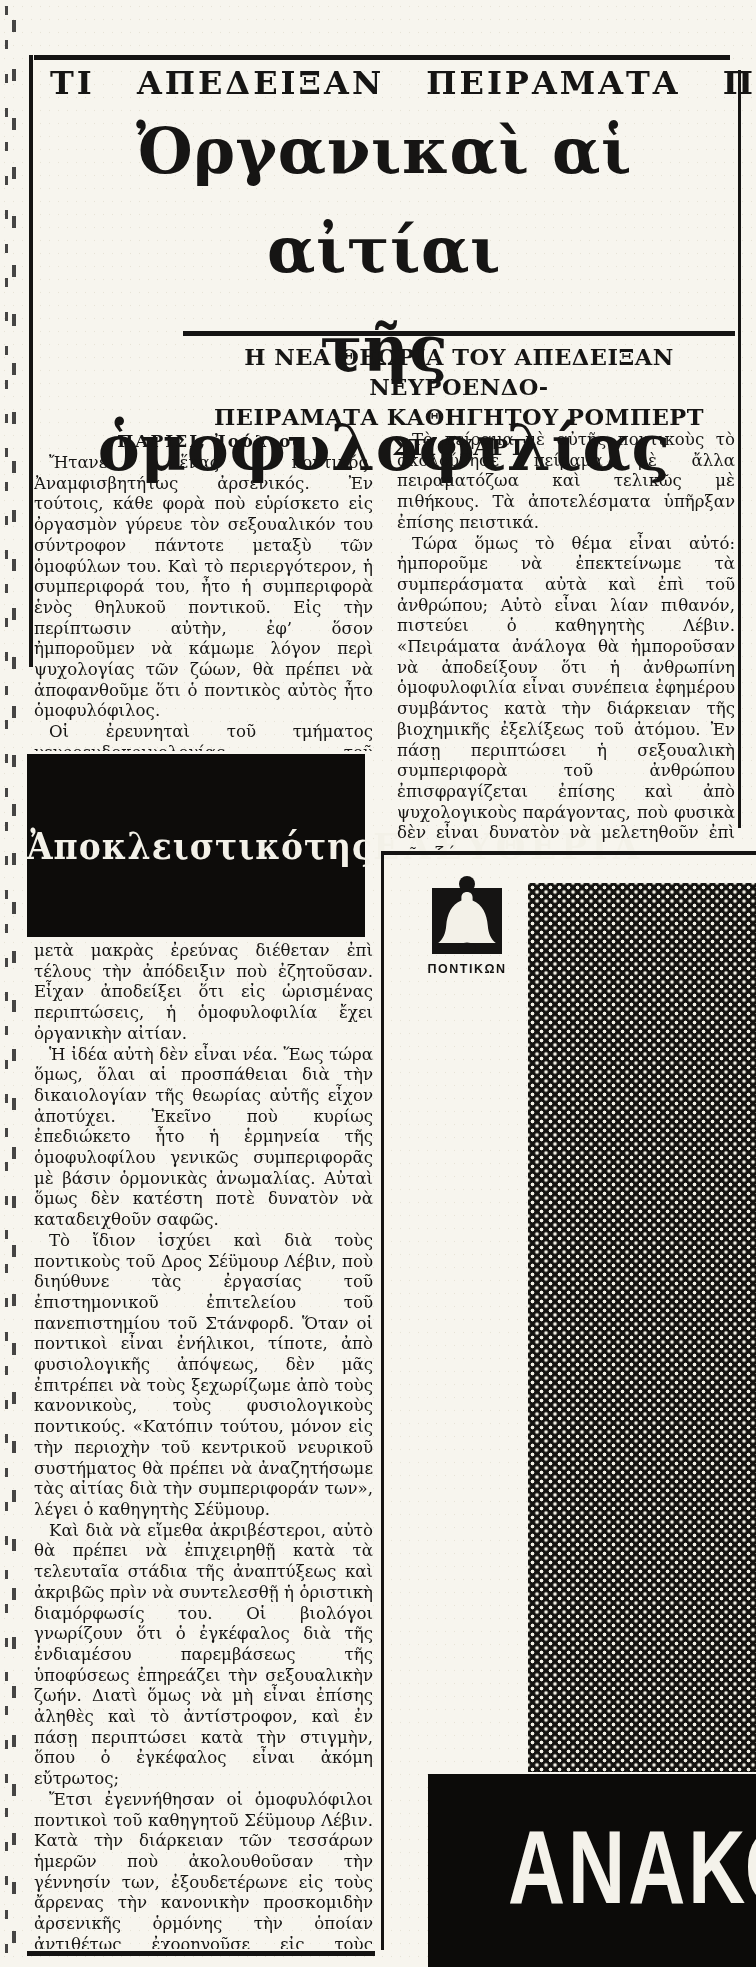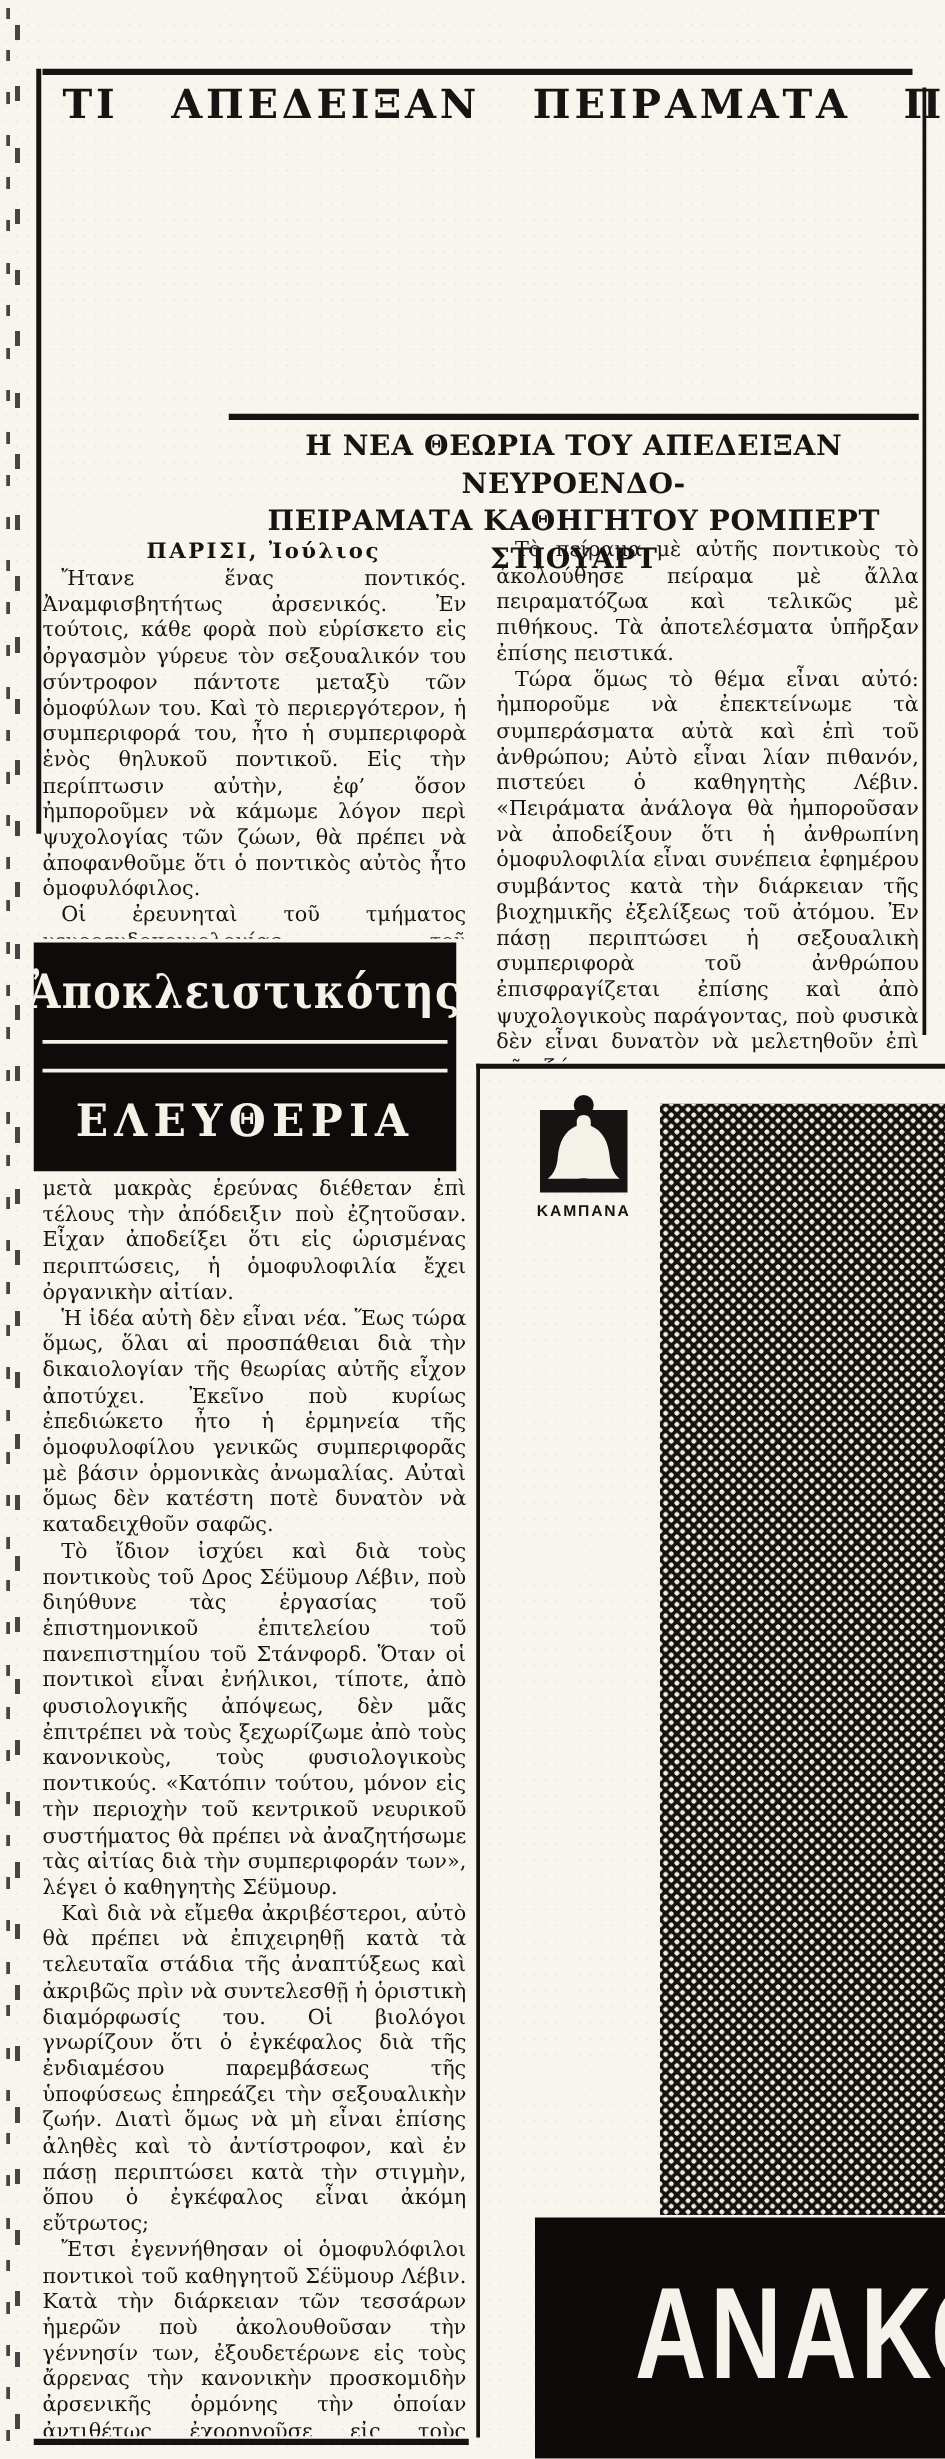--- a/index.html
+++ b/index.html
@@ -52,21 +52,21 @@
     text-align:center;font-weight:bold;font-size:17px;
     letter-spacing:2px;margin-bottom:2px;padding-left:15px;
   }
   .col-left {left:34px;top:431px;width:339px;height:320px;}
   .col-left2{left:34px;top:941px;width:339px;height:1008px;}
   .col-right{left:397px;top:430px;width:338px;height:420px;}
   
   .promo{
     position:absolute;left:27px;top:754px;width:338px;height:183px;
     background:#0d0c0a;color:#f3f1e8;
-    display:flex;flex-direction:column;justify-content:space-evenly;
+    display:flex;flex-direction:row;justify-content:space-evenly;
     align-items:center;text-align:center;
   }
   .promo-sep{width:96%;height:3px;background:#f3f1e8;}
   .promo-l1{font-size:33px;font-weight:bold;letter-spacing:1px;transform:scaleY(1.15);}
   .promo-l2{font-size:44px;letter-spacing:4px;}
   .promo-l3{font-size:34px;font-weight:bold;letter-spacing:5px;transform:scaleY(1.05);}
   
   .bell-wrap{position:absolute;left:427px;top:876px;width:80px;}
   .kampana-label{
     width:80px;text-align:center;margin-top:-2px;
@@ -101,20 +101,24 @@
 <div class="page">
 
   <div class="margin-fragments"></div>
 
   <div class="rule" style="left:34px;top:55px;width:696px;height:5px;"></div>
   <div class="rule" style="left:29px;top:55px;width:4px;height:612px;"></div>
   <div class="rule" style="left:738px;top:70px;width:3px;height:758px;"></div>
 
   <div class="kicker">ΤΙ ΑΠΕΔΕΙΞΑΝ ΠΕΙΡΑΜΑΤΑ ΠΟΝΤΙΚΩΝ</div>
 
+  <div class="headline">
+    <div>Ὀργανικαὶ αἱ αἰτίαι</div>
+    <div>τῆς ὁμοφυλοφιλίας</div>
+  </div>
 
   <div class="rule" style="left:183px;top:331px;width:552px;height:5px;"></div>
 
   <div class="subhead">
     <div>Η ΝΕΑ ΘΕΩΡΙΑ ΤΟΥ ΑΠΕΔΕΙΞΑΝ ΝΕΥΡΟΕΝΔΟ-</div>
     <div>ΠΕΙΡΑΜΑΤΑ ΚΑΘΗΓΗΤΟΥ ΡΟΜΠΕΡΤ ΣΤΙΟΥΑΡΤ</div>
   </div>
 
   <div class="col col-left">
     <div class="dateline">ΠΑΡΙΣΙ, Ἰούλιος</div>
@@ -147,21 +151,21 @@
   <div class="rule" style="left:381px;top:851px;width:375px;height:4px;"></div>
   <div class="rule" style="left:381px;top:851px;width:3px;height:1099px;"></div>
 
   <div class="bell-wrap">
     <svg width="80" height="84" viewBox="0 0 80 84">
       <circle cx="40" cy="8" r="8" fill="#151413"></circle>
       <rect x="5" y="12" width="70" height="66" fill="#151413"></rect>
       <path d="M40 16 c-3.4 0 -5.6 2.2 -5.6 5.4 l0 3.2 c-10 4.2 -14.2 13.6 -15.2 25.2 c-0.6 7.6 -3 13.4 -8 17.2 l57.6 0 c-5 -3.8 -7.4 -9.6 -8 -17.2 c-1 -11.6 -5.2 -21 -15.2 -25.2 l0 -3.2 c0 -3.2 -2.2 -5.4 -5.6 -5.4 z" fill="#f3f1e8"></path>
       <ellipse cx="40" cy="72" rx="9" ry="5.5" fill="#151413"></ellipse>
     </svg>
-    <div class="kampana-label">ΚΑΜΠΑΝΑ</div>
+    <div class="kampana-label">ΠΟΝΤΙΚΩΝ</div>
   </div>
 
   <div class="halftone"></div>
 
   <div class="banner">
     <div class="banner-text">ΑΝΑΚΟ</div>
   </div>
 
 </div>
 

